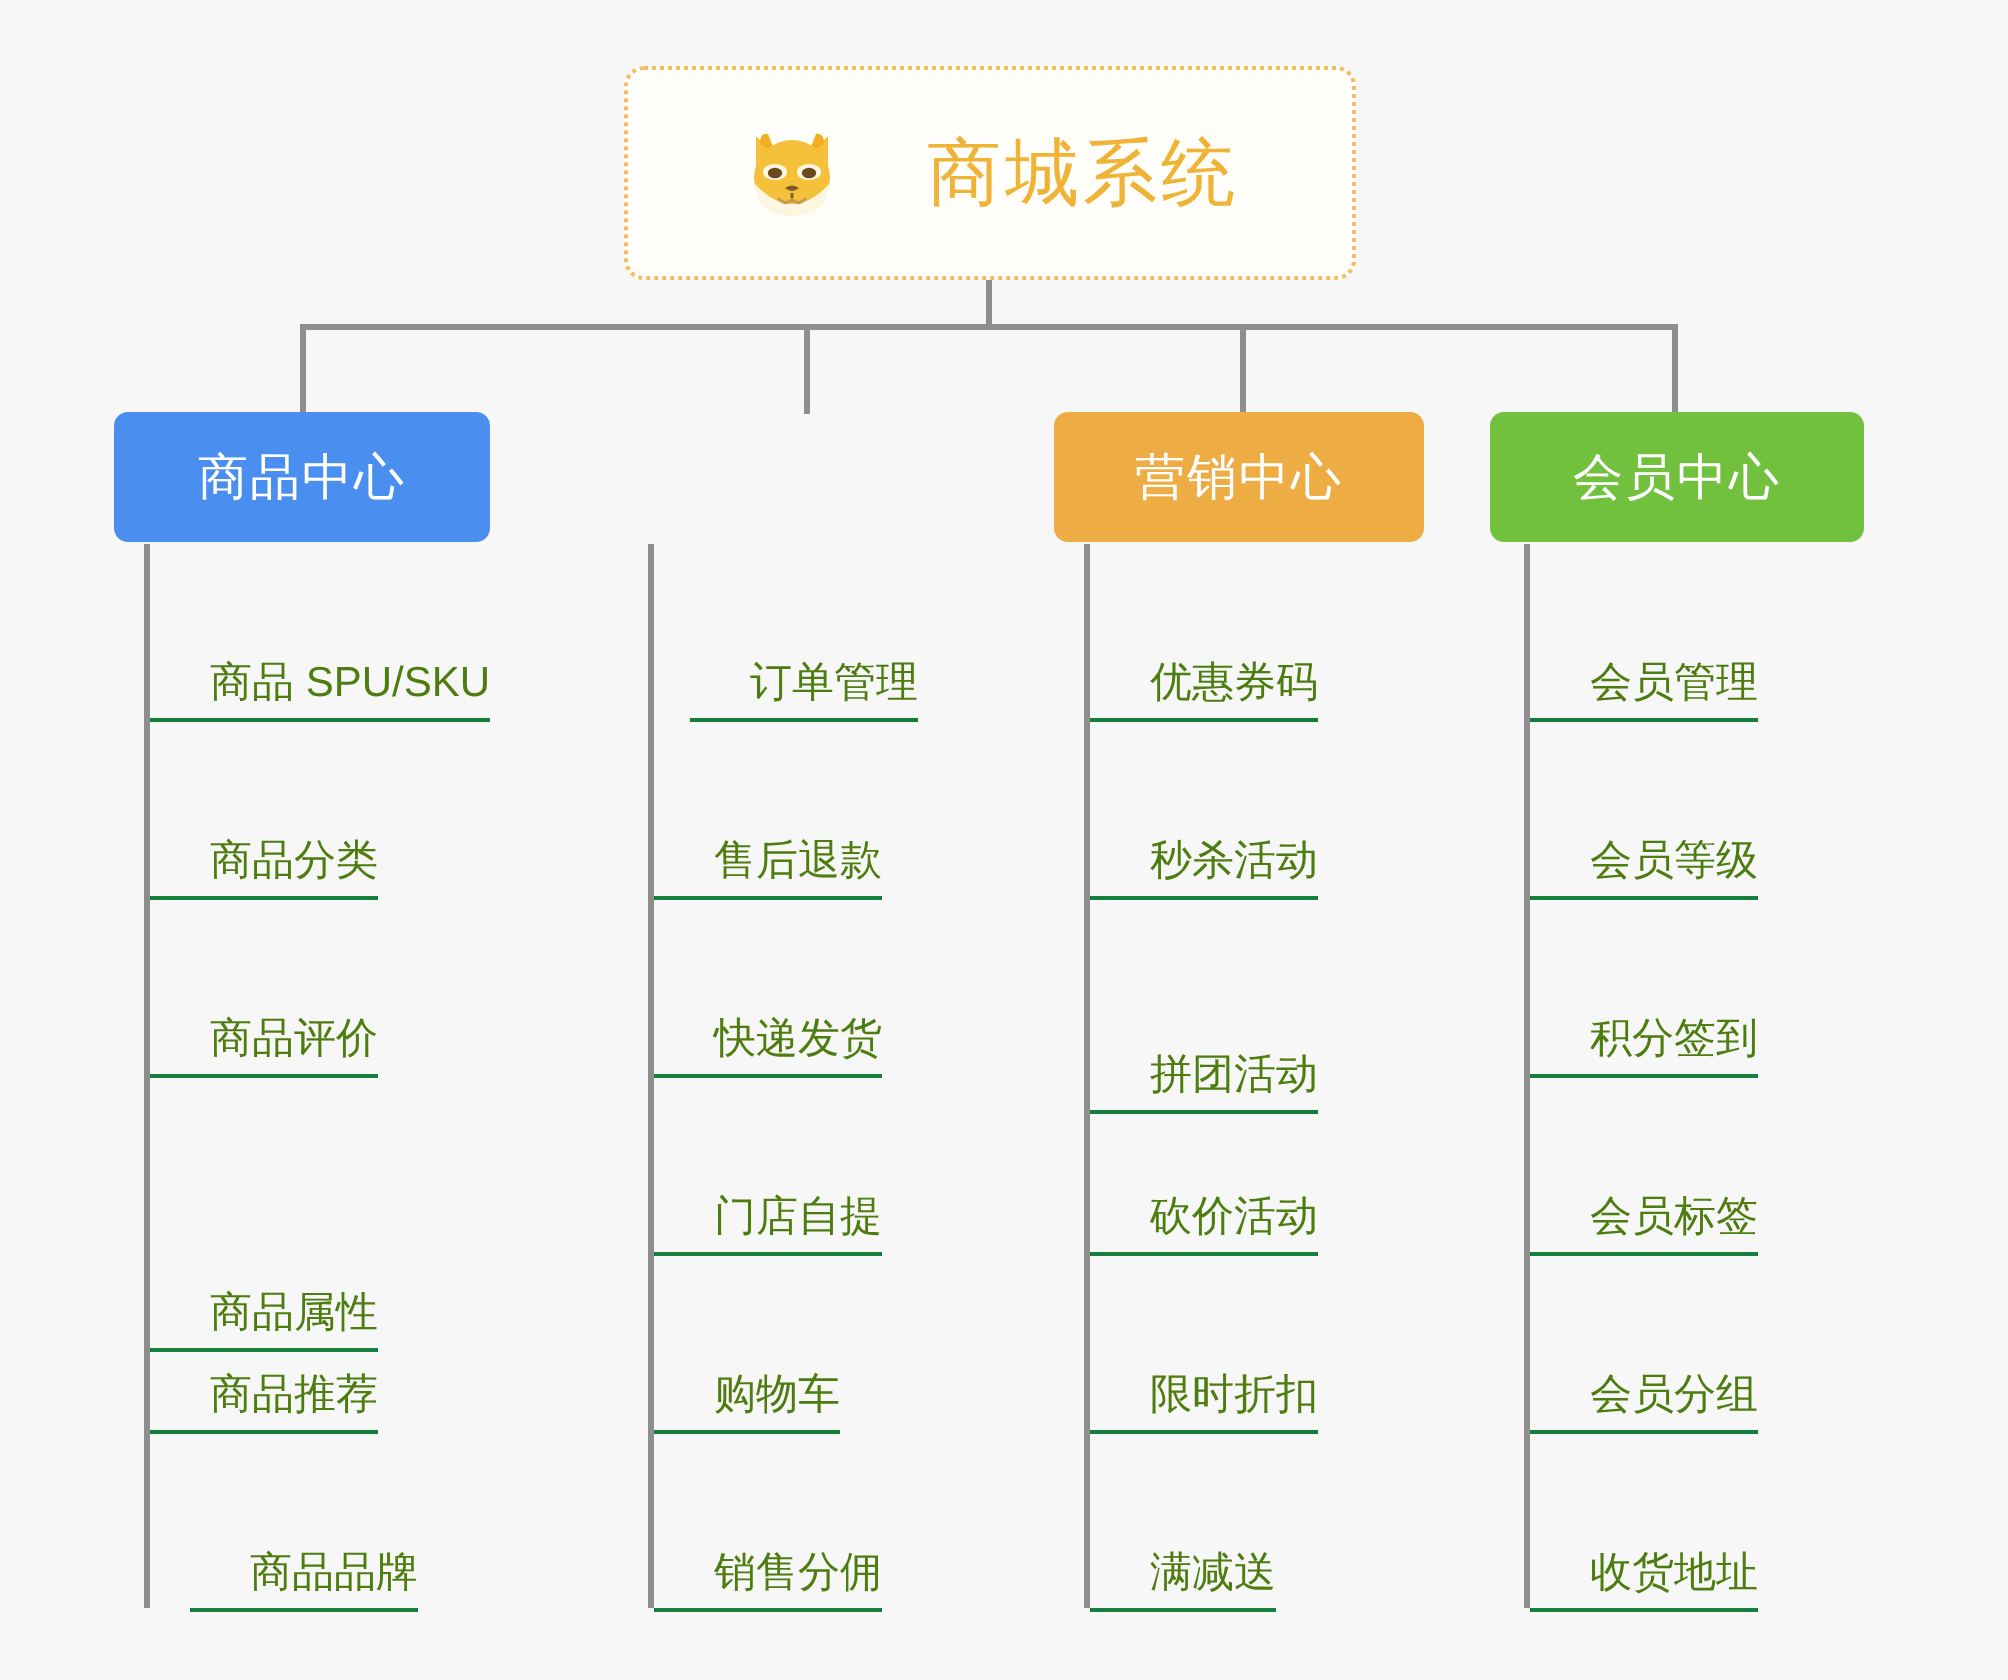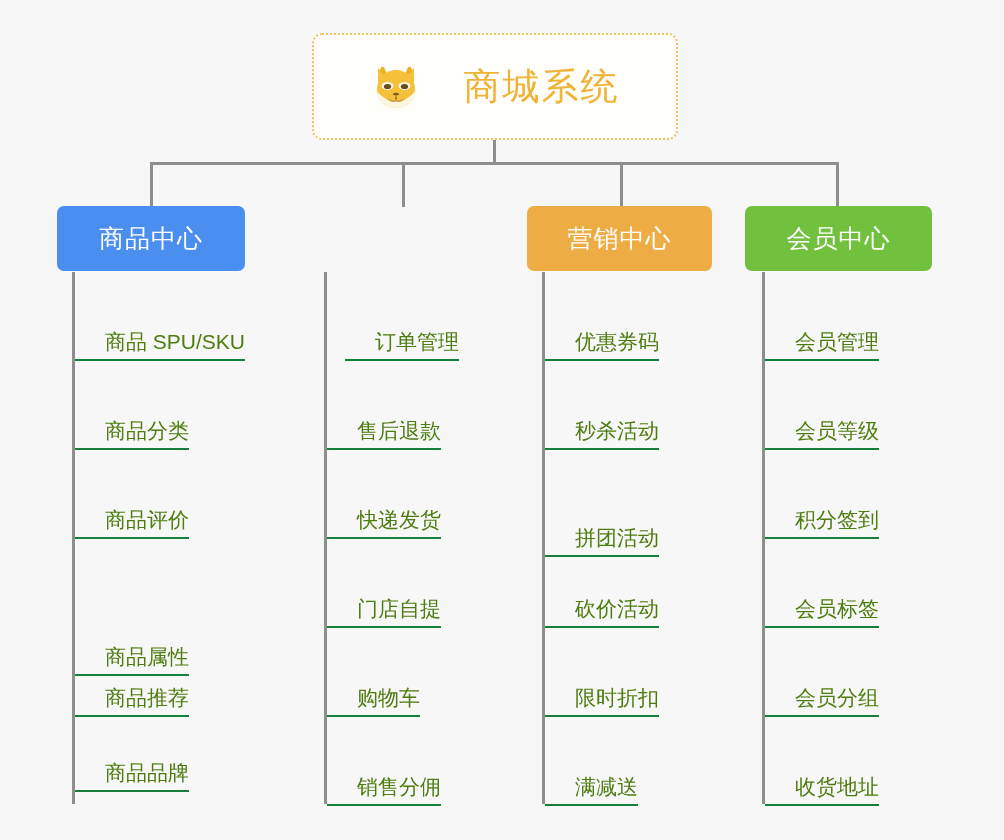--- a/index.html
+++ b/index.html
@@ -156,21 +156,21 @@
       </div>
     <div class="leaf" style="top:178px;">
         <span class="leaf-label">商品评价</span>
       </div>
     <div class="leaf" style="top:267px;margin-top:48px;">
         <span class="leaf-label">商品属性</span>
       </div>
     <div class="leaf" style="top:356px;">
         <span class="leaf-label">商品推荐</span>
       </div>
-    <div class="leaf" style="top:431px;">
+    <div class="leaf" style="top:445px;padding-left:20px;">
         <span class="leaf-label">商品品牌</span>
       </div>
   </div>
 
   <div class="col-items" style="left:324px;">
     <div class="col-spine" style="height: 532px; background: rgb(142, 142, 142);"></div>
     <div class="leaf" style="top:0px;margin-left:18px;">
         <span class="leaf-label">订单管理</span>
       </div>
     <div class="leaf" style="top:89px;">

